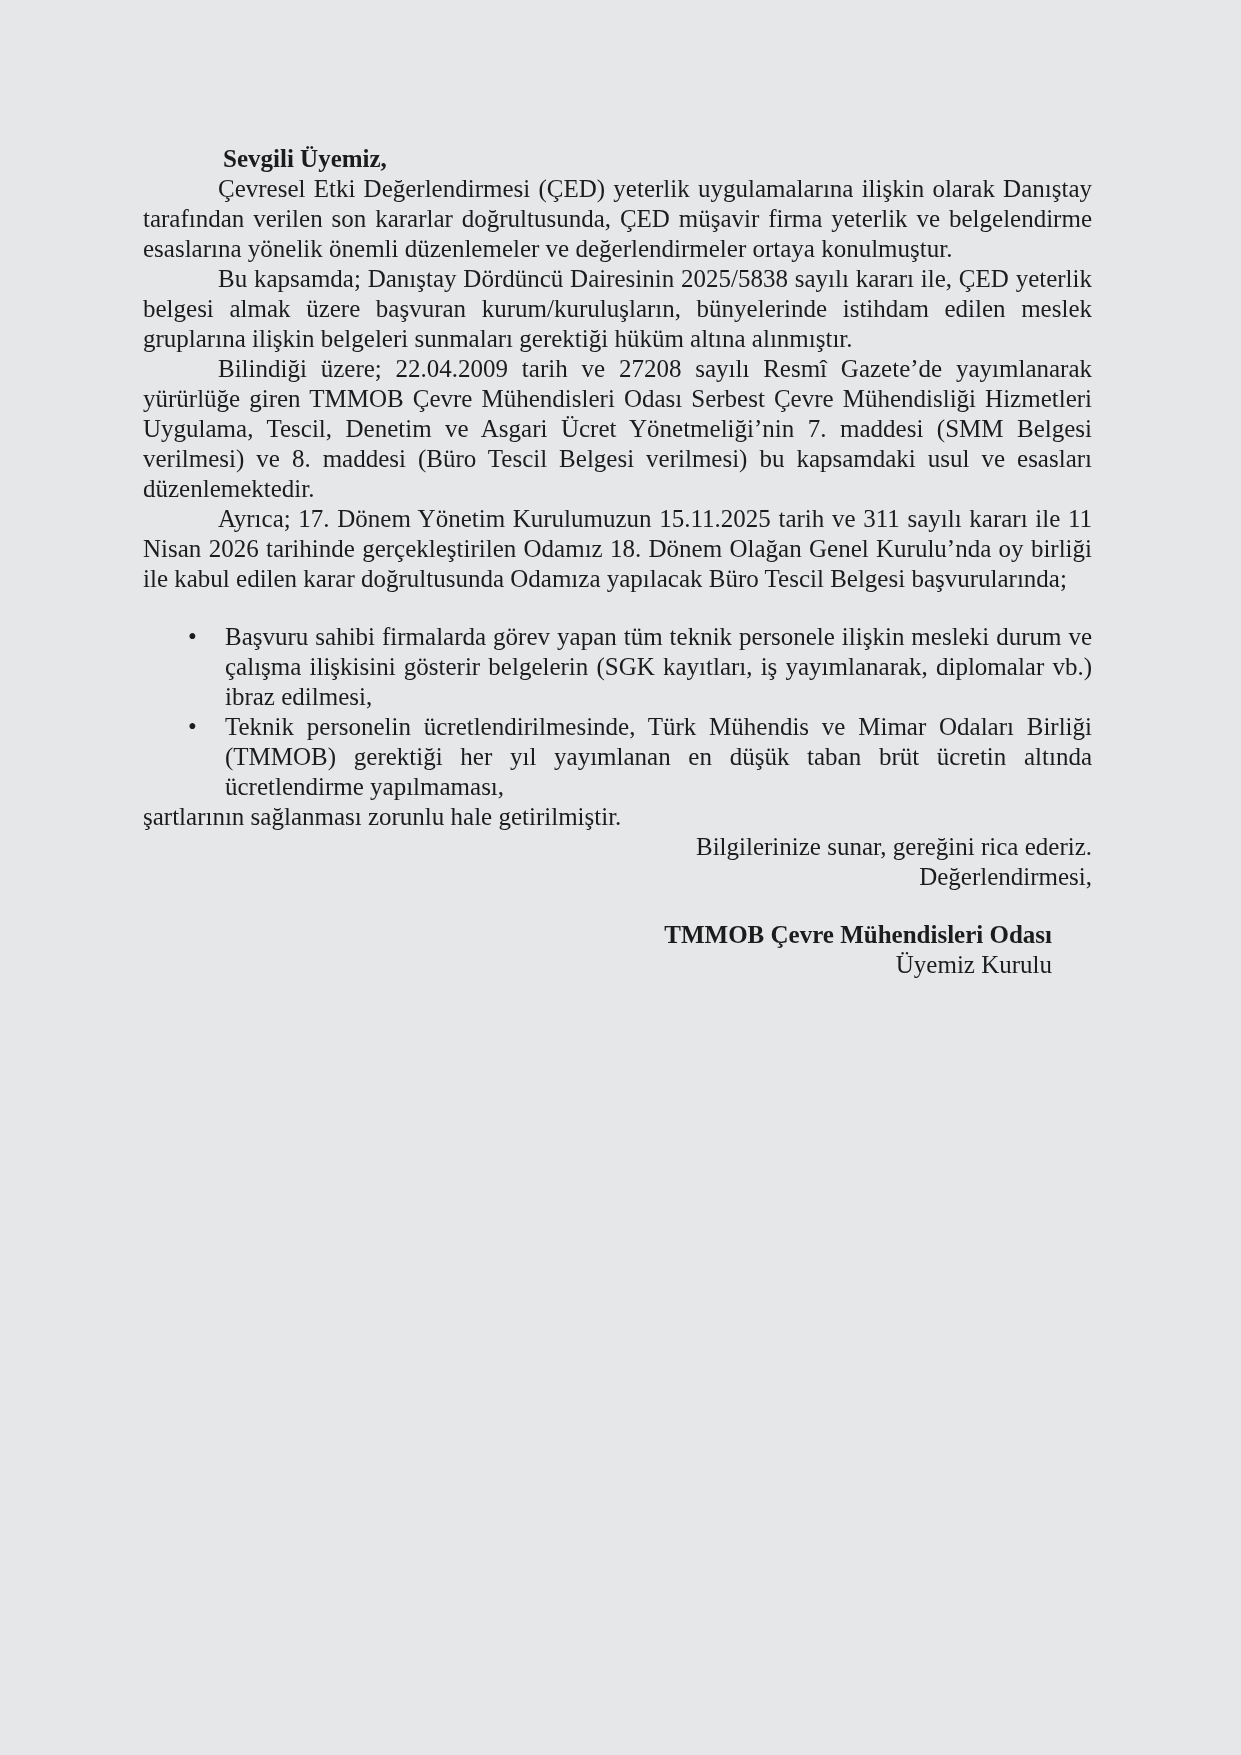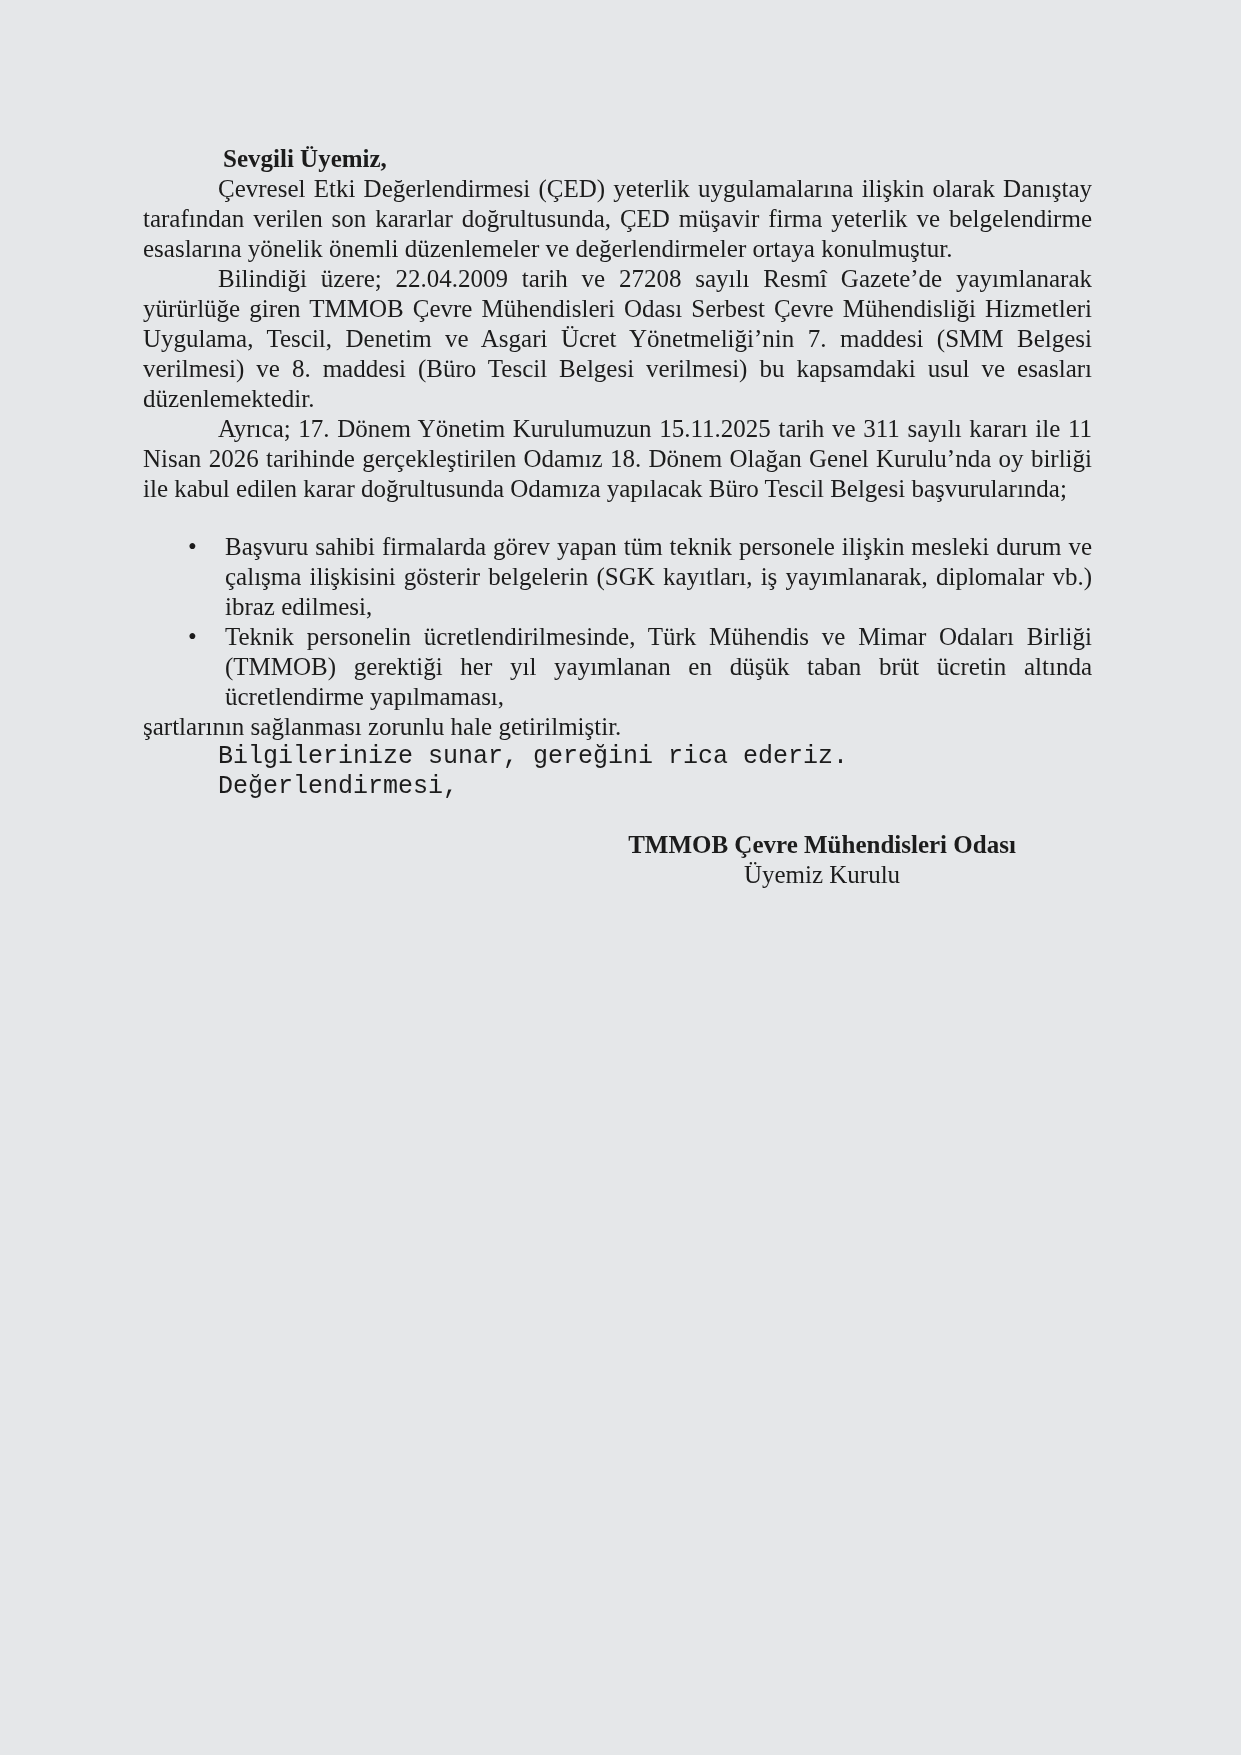--- a/index.html
+++ b/index.html
@@ -23,53 +23,54 @@
   p { margin: 0; }
   .salutation {
     font-weight: bold;
     margin-left: 80px;
   }
   .para {
     text-align: justify;
     text-indent: 75px;
   }
   .no-indent { text-indent: 0; }
-  .single-line { text-align: left; font-family: Liberation Mono, monospace; }
+  .single-line { text-align: right; }
   ul.bullets {
     list-style: none;
     margin: 28px 0 0 0;
     padding: 0;
   }
   ul.bullets li {
     position: relative;
     padding-left: 82px;
     text-align: justify;
   }
   ul.bullets .bullet {
     position: absolute;
     left: 45px;
     top: 0;
     text-align: left;
   }
   .signature {
     width: 460px;
     margin: 28px 40px 0 auto;
-    text-align: center;
+    text-align: right;
   }
   .sig-org { font-weight: bold; }
 </style>
 </head>
 <body>
 
 <div class="page">
 
   <p class="salutation">Sevgili Üyemiz,</p>
 
   <p class="para">Çevresel Etki Değerlendirmesi (ÇED) yeterlik uygulamalarına ilişkin olarak Danıştay tarafından verilen son kararlar doğrultusunda, ÇED müşavir firma yeterlik ve belgelendirme esaslarına yönelik önemli düzenlemeler ve değerlendirmeler ortaya konulmuştur.</p>
 
+  <p class="para">Bu kapsamda; Danıştay Dördüncü Dairesinin 2025/5838 sayılı kararı ile, ÇED yeterlik belgesi almak üzere başvuran kurum/kuruluşların, bünyelerinde istihdam edilen meslek gruplarına ilişkin belgeleri sunmaları gerektiği hüküm altına alınmıştır.</p>
 
   <p class="para">Bilindiği üzere; 22.04.2009 tarih ve 27208 sayılı Resmî Gazete’de yayımlanarak yürürlüğe giren TMMOB Çevre Mühendisleri Odası Serbest Çevre Mühendisliği Hizmetleri Uygulama, Tescil, Denetim ve Asgari Ücret Yönetmeliği’nin 7. maddesi (SMM Belgesi verilmesi) ve 8. maddesi (Büro Tescil Belgesi verilmesi) bu kapsamdaki usul ve esasları düzenlemektedir.</p>
 
   <p class="para">Ayrıca; 17. Dönem Yönetim Kurulumuzun 15.11.2025 tarih ve 311 sayılı kararı ile 11 Nisan 2026 tarihinde gerçekleştirilen Odamız 18. Dönem Olağan Genel Kurulu’nda oy birliği ile kabul edilen karar doğrultusunda Odamıza yapılacak Büro Tescil Belgesi başvurularında;</p>
 
   <ul class="bullets">
     <li>
       <span class="bullet">•</span>
       <span class="li-text">Başvuru sahibi firmalarda görev yapan tüm teknik personele ilişkin mesleki durum ve çalışma ilişkisini gösterir belgelerin (SGK kayıtları, iş yayımlanarak, diplomalar vb.) ibraz edilmesi,</span>
     </li>

